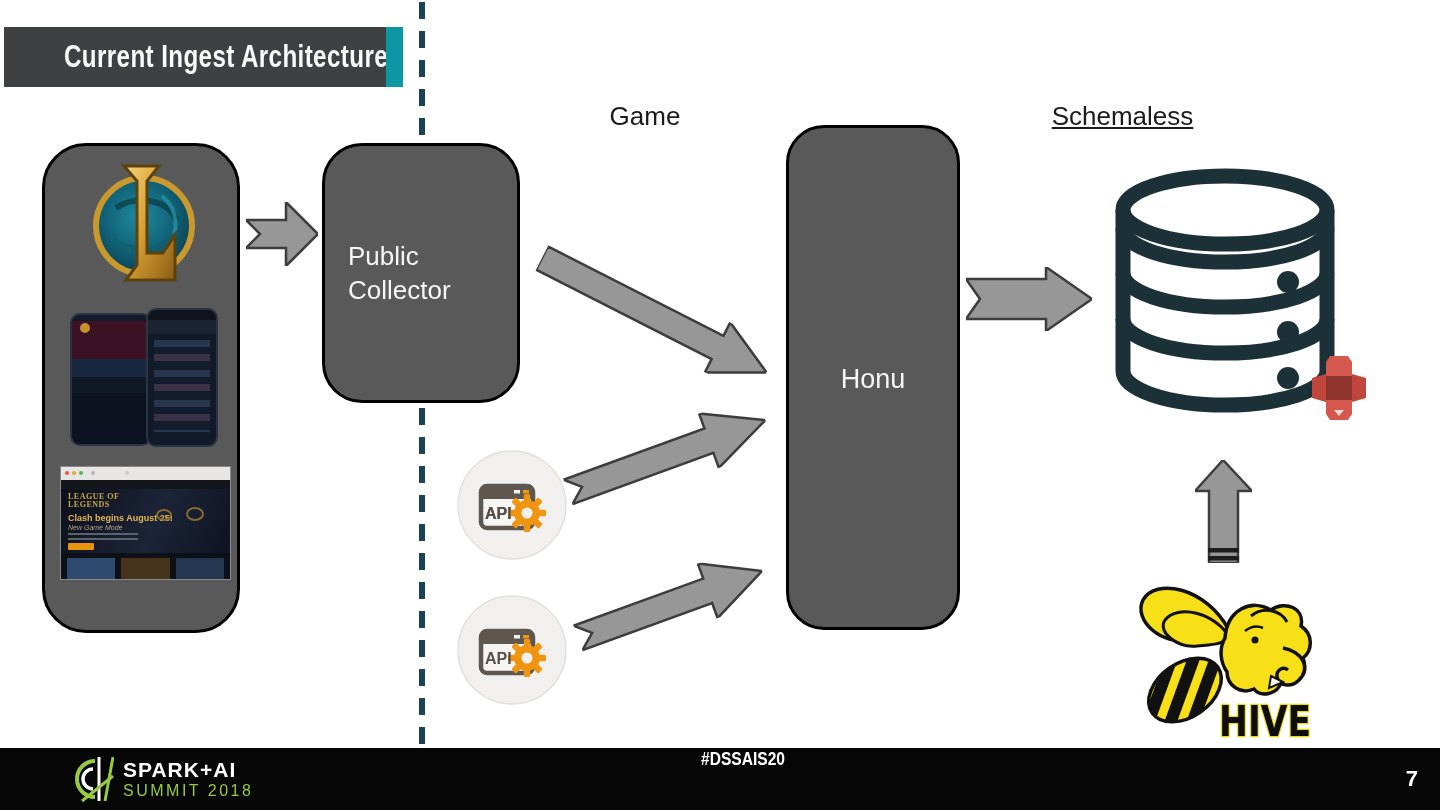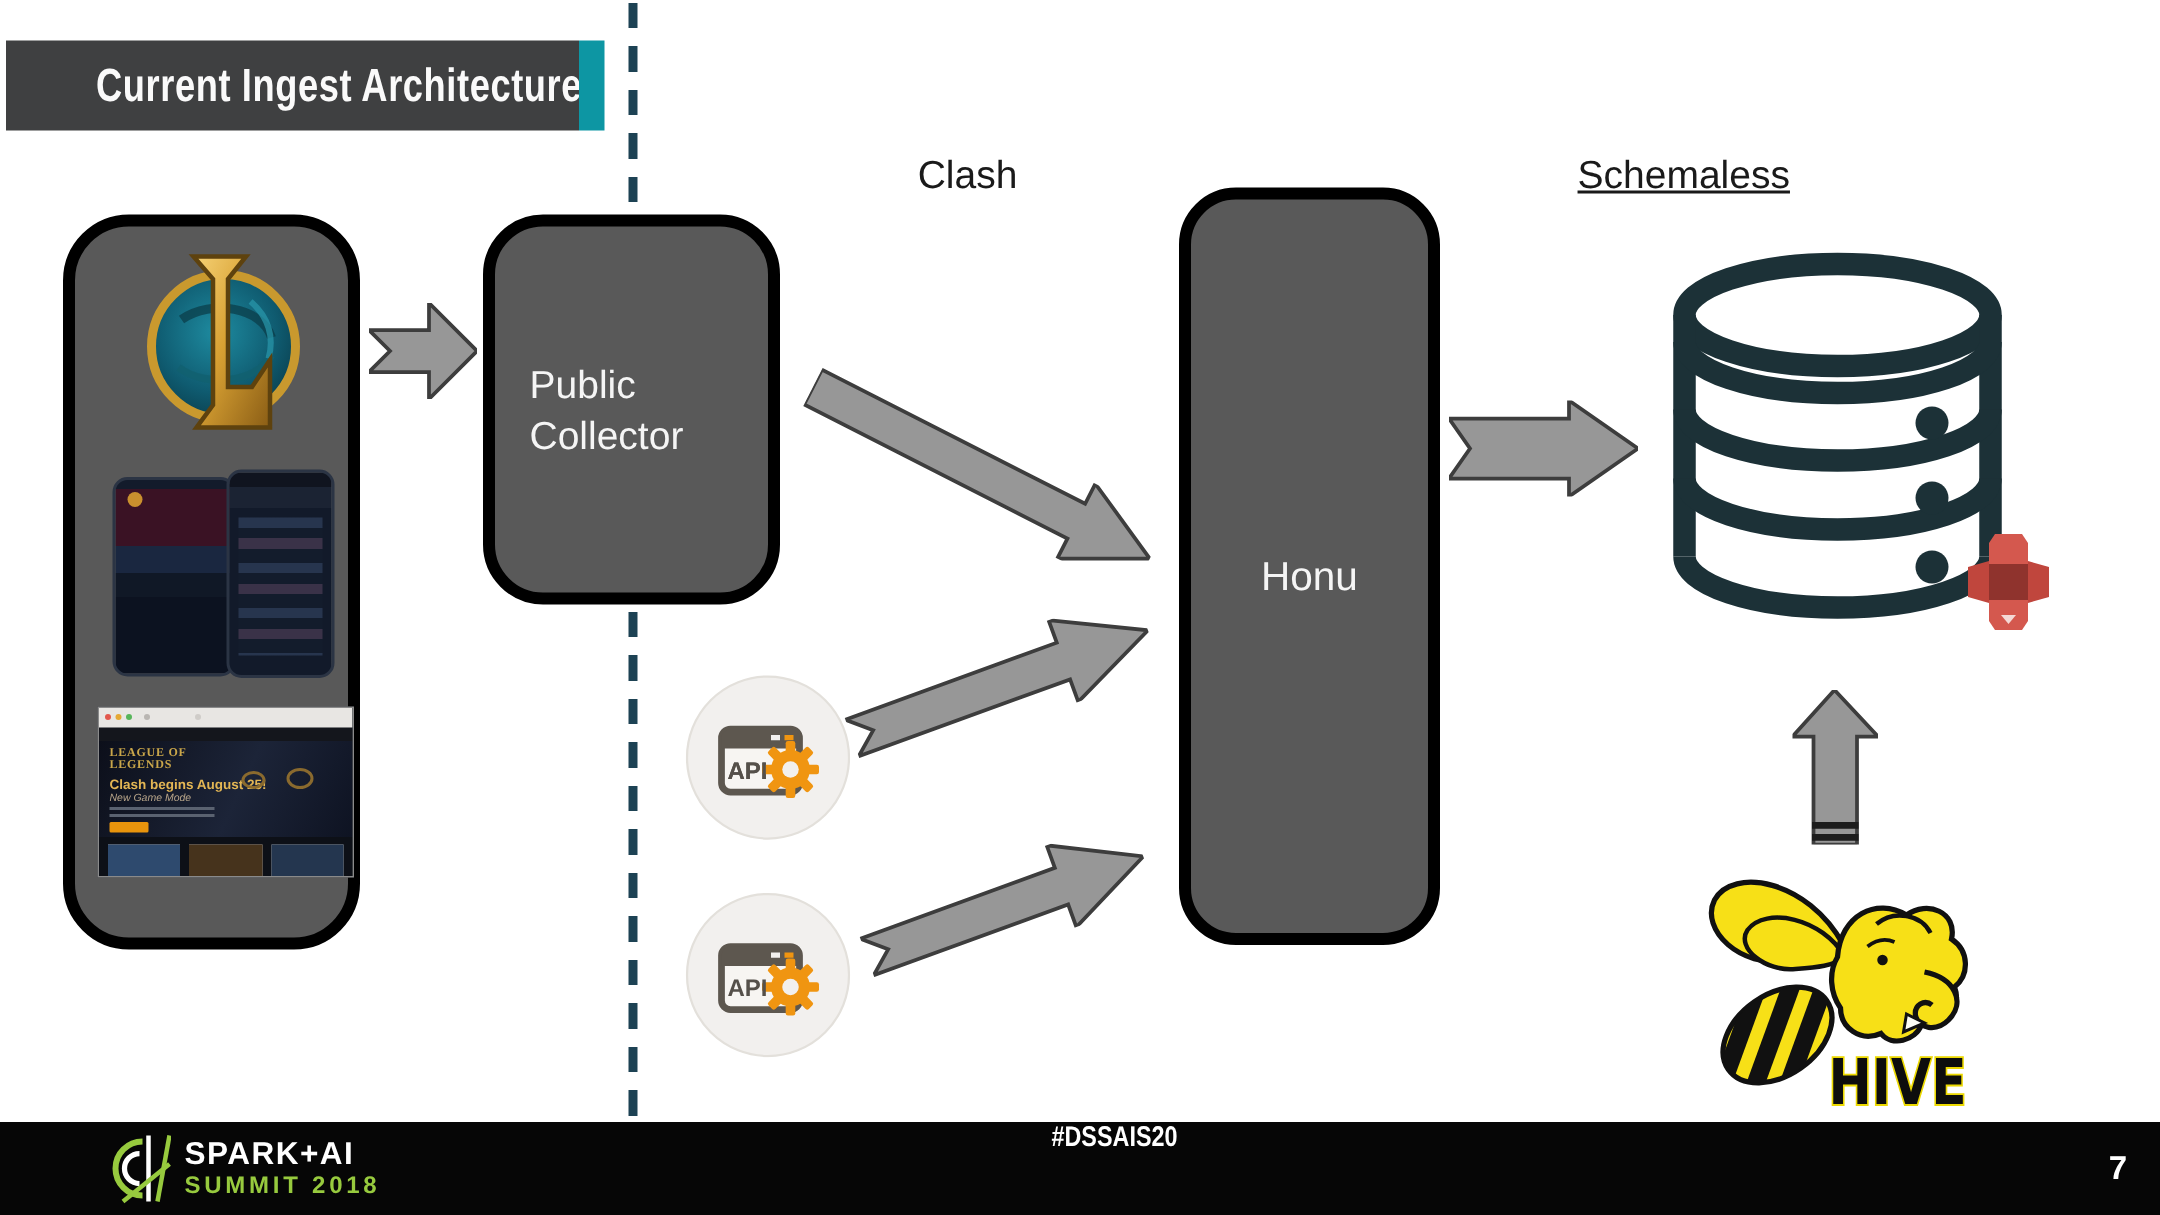--- a/index.html
+++ b/index.html
@@ -12,21 +12,21 @@
     background:repeating-linear-gradient(to bottom,#1d4254 0 17px,transparent 17px 29px); }
 
   
   .title-bar { position:absolute; left:4px; top:27px; width:382px; height:60px; background:#3f4041;
     display:flex; align-items:center;padding-left:48px; }
   .title-accent { position:absolute; left:386px; top:27px; width:17px; height:60px; background:#0d96a3; }
   .title-text { color:#fafafa; font-weight:bold; font-size:31px; display:inline-block;
     transform:scaleX(.78); transform-origin:left center; margin-left:12px; white-space:nowrap; letter-spacing:.5px; }
 
   
-  .node { position:absolute; background:#595959; border:8px solid #000000; border-radius:40px; }
+  .node { position:absolute; background:#595959; border:3px solid #000000; border-radius:40px; }
   .sources-panel { left:42px; top:143px; width:198px; height:490px; border-radius:44px; }
   .collector { left:322px; top:143px; width:198px; height:260px; display:flex; align-items:center; }
   .collector-label { color:#f5f5f5; font-size:26px; line-height:34px; padding-left:23px; width:160px; }
   .honu { left:786px; top:125px; width:174px; height:505px; border-radius:38px; }
   .honu-label { position:absolute; top:236px; width:100%; text-align:center; color:#f5f5f5; font-size:27px; }
 
   
   .flow-label { position:absolute; color:#1a1a1a; font-size:26px; text-align:center; }
   .lossy { left:570px; top:101px; width:150px; }
   .schemaless { left:1040px; top:101px; width:165px;text-decoration:underline; }
@@ -75,21 +75,21 @@
   
   .db-icon { position:absolute; left:1108px; top:165px; }
   .s3-icon { position:absolute; left:1308px; top:352px; }
   .hive-logo { position:absolute; left:1133px; top:578px; }
 
   
   .footer { position:absolute; left:0; top:748px; width:1440px; height:62px; background:#060606; }
   .footer-logo { position:absolute; left:62px; top:6px; display:flex; align-items:center; gap:9px; }
   .brand-text { display:flex; flex-direction:column; justify-content:center; }
   .brand-line1 { color:#ffffff; font-weight:bold; font-size:21px; letter-spacing:1px; line-height:24px; }
-  .brand-line2 { color:#97ca3e; font-weight:bold; font-size:16px; letter-spacing:2.5px; line-height:18px; }
+  .brand-line2 { color:#97ca3e; font-weight:normal; font-size:16px; letter-spacing:2.5px; line-height:18px; }
   .hashtag { position:absolute; left:701px; top:0; height:62px; display:flex; align-items:flex-start;
     color:#fff; font-weight:bold; font-size:19px; }
   .hashtag span { display:inline-block; transform:scaleX(.82); transform-origin:left center; }
   .page-number { position:absolute; right:22px; top:0; height:62px; display:flex; align-items:center;
     color:#fff; font-weight:bold; font-size:22px; }
 </style>
 </head>
 <body>
 
 <div class="slide">
@@ -159,21 +159,21 @@
   <div class="arrow" style="left:246px;top:202px">
     <svg width="72" height="64" viewBox="0 0 72 64">
         <polygon points="0,18 40,18 40,0 72,32 40,64 40,46 0,46 14,32"></polygon>
       </svg>
   </div>
 
   <div class="node collector">
     <div class="collector-label">Public Collector</div>
   </div>
 
-  <div class="flow-label lossy">Clash</div>
+  <div class="flow-label lossy">Game</div>
   <div class="flow-label schemaless">Schemaless</div>
 
   <div class="arrow rot" style="left:542px;top:230px;transform:rotate(27deg)">
     <svg width="252" height="56" viewBox="0 0 252 56">
         <polygon points="0,15 197,15 197,0 252,28 197,56 197,41 0,41"></polygon>
       </svg>
   </div>
 
   <div class="node honu">
     <div class="honu-label">Honu</div>

